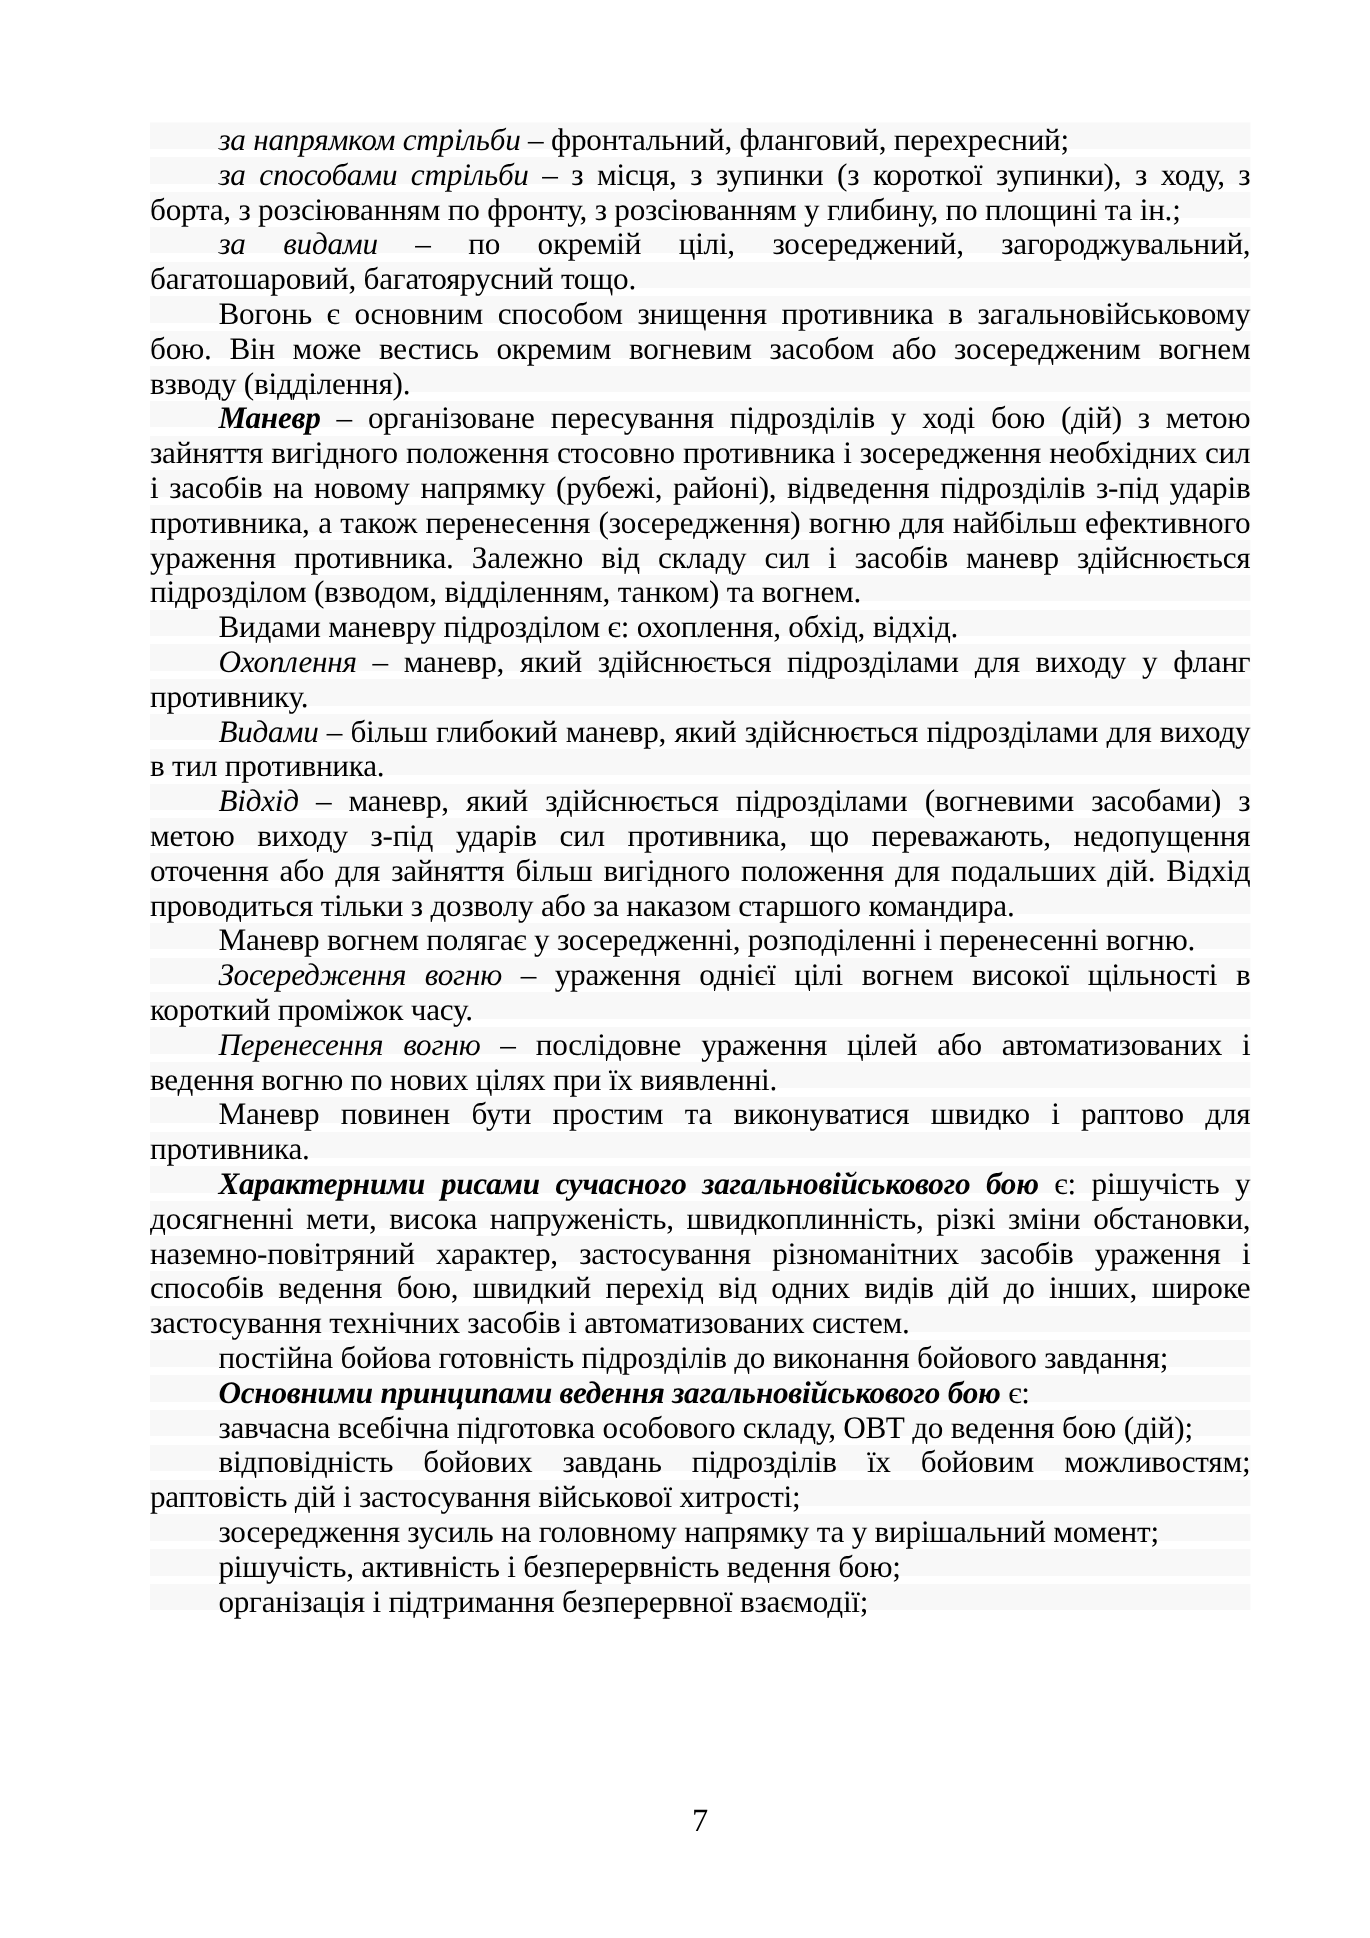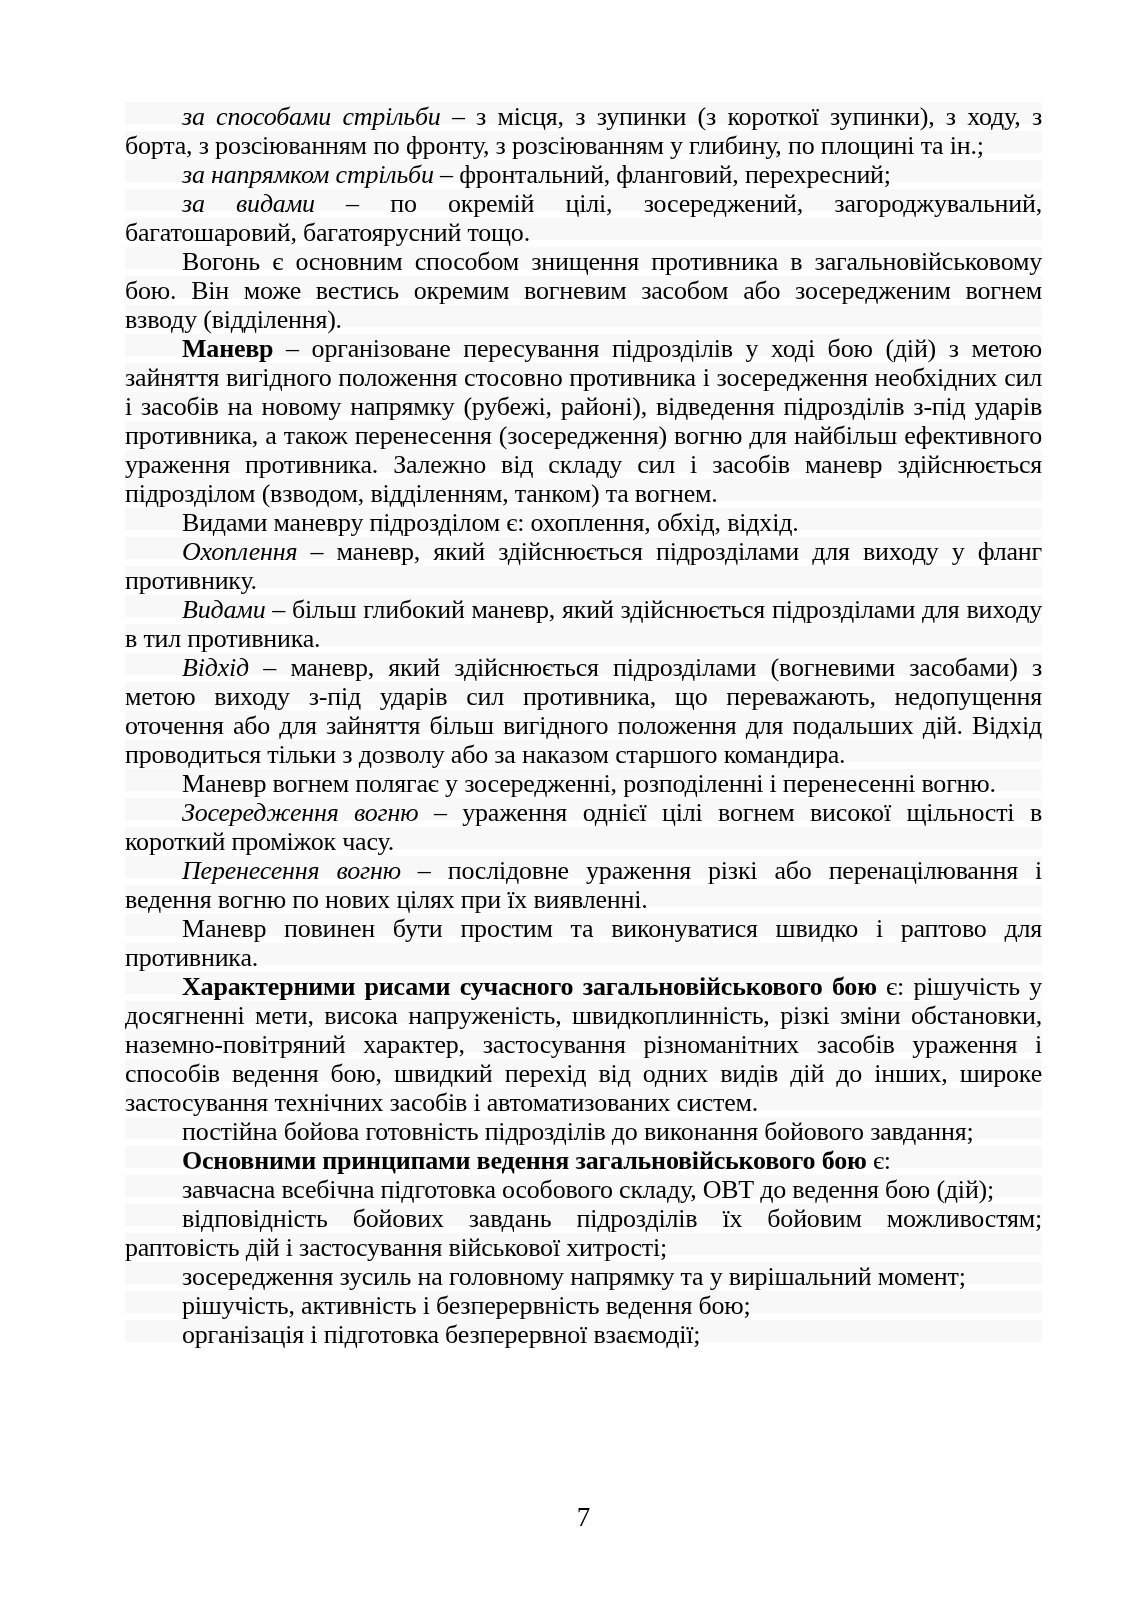--- a/index.html
+++ b/index.html
@@ -34,40 +34,40 @@
     );
   }
   p.para {
     margin: 0;
     padding: 0;
     text-align: justify;
     text-indent: 57px;
     hyphens: none;
   }
   .it { font-style: italic; }
-  .bd { font-weight: bold; }
+  .bd { font-weight: bold; font-style: italic; }
   .page-number {
     position: absolute;
     left: 125px;
     width: 917px;
     top: 1503px;
     text-align: center;
     font-size: 27px;
     line-height: 29px;
   }
 </style>
 </head>
 <body>
 
 <div class="page">
   <div class="content">
 
+    <p class="para"><span class="it">за напрямком стрільби</span><span> – фронтальний, фланговий, перехресний;</span></p>
+
     <p class="para"><span class="it">за способами стрільби</span><span> – з місця, з зупинки (з короткої зупинки), з ходу, з борта, з розсіюванням по фронту, з розсіюванням у глибину, по площині та ін.;</span></p>
-
-    <p class="para"><span class="it">за напрямком стрільби</span><span> – фронтальний, фланговий, перехресний;</span></p>
 
     <p class="para"><span class="it">за видами</span><span> – по окремій цілі, зосереджений, загороджувальний, багатошаровий, багатоярусний тощо.</span></p>
 
     <p class="para"><span>Вогонь є основним способом знищення противника в загальновійськовому бою. Він може вестись окремим вогневим засобом або зосередженим вогнем взводу (відділення).</span></p>
 
     <p class="para"><span class="bd">Маневр</span><span> – організоване пересування підрозділів у ході бою (дій) з метою зайняття вигідного положення стосовно противника і зосередження необхідних сил і засобів на новому напрямку (рубежі, районі), відведення підрозділів з-під ударів противника, а також перенесення (зосередження) вогню для найбільш ефективного ураження противника. Залежно від складу сил і засобів маневр здійснюється підрозділом (взводом, відділенням, танком) та вогнем.</span></p>
 
     <p class="para"><span>Видами маневру підрозділом є: охоплення, обхід, відхід.</span></p>
 
     <p class="para"><span class="it">Охоплення</span><span> – маневр, який здійснюється підрозділами для виходу у фланг противнику.</span></p>
@@ -75,37 +75,37 @@
     <p class="para"><span class="it">Видами</span><span> – більш глибокий маневр, який здійснюється підрозділами для виходу в тил противника.</span></p>
 
 
     <p class="para"><span class="it">Відхід</span><span> – маневр, який здійснюється підрозділами (вогневими засобами) з метою виходу з-під ударів сил противника, що переважають, недопущення оточення або для зайняття більш вигідного положення для подальших дій. Відхід проводиться тільки з дозволу або за наказом старшого командира.</span></p>
 
     <p class="para"><span>Маневр вогнем полягає у зосередженні, розподіленні і перенесенні вогню.</span></p>
 
     <p class="para"><span class="it">Зосередження вогню</span><span> – ураження однієї цілі вогнем високої щільності в короткий проміжок часу.</span></p>
 
 
-    <p class="para"><span class="it">Перенесення вогню</span><span> – послідовне ураження різкі або перенацілювання і ведення вогню по нових цілях при їх виявленні.</span></p>
+    <p class="para"><span class="it">Перенесення вогню</span><span> – послідовне ураження цілей або автоматизованих і ведення вогню по нових цілях при їх виявленні.</span></p>
 
     <p class="para"><span>Маневр повинен бути простим та виконуватися швидко і раптово для противника.</span></p>
 
     <p class="para"><span class="bd">Характерними рисами сучасного загальновійськового бою</span><span> є: рішучість у досягненні мети, висока напруженість, швидкоплинність, різкі зміни обстановки, наземно-повітряний характер, застосування різноманітних засобів ураження і способів ведення бою, швидкий перехід від одних видів дій до інших, широке застосування технічних засобів і автоматизованих систем.</span></p>
 
     <p class="para"><span>постійна бойова готовність підрозділів до виконання бойового завдання;</span></p>
 
     <p class="para"><span class="bd">Основними принципами ведення загальновійськового бою</span><span> є:</span></p>
 
     <p class="para"><span>завчасна всебічна підготовка особового складу, ОВТ до ведення бою (дій);</span></p>
 
     <p class="para"><span>відповідність бойових завдань підрозділів їх бойовим можливостям; раптовість дій і застосування військової хитрості;</span></p>
 
     <p class="para"><span>зосередження зусиль на головному напрямку та у вирішальний момент;</span></p>
 
 
     <p class="para"><span>рішучість, активність і безперервність ведення бою;</span></p>
 
-    <p class="para"><span>організація і підготовка безперервної взаємодії;</span></p>
+    <p class="para"><span>організація і підтримання безперервної взаємодії;</span></p>
 
   </div>
 
   <div class="page-number">7</div>
 </div>
 
 </body></html>

